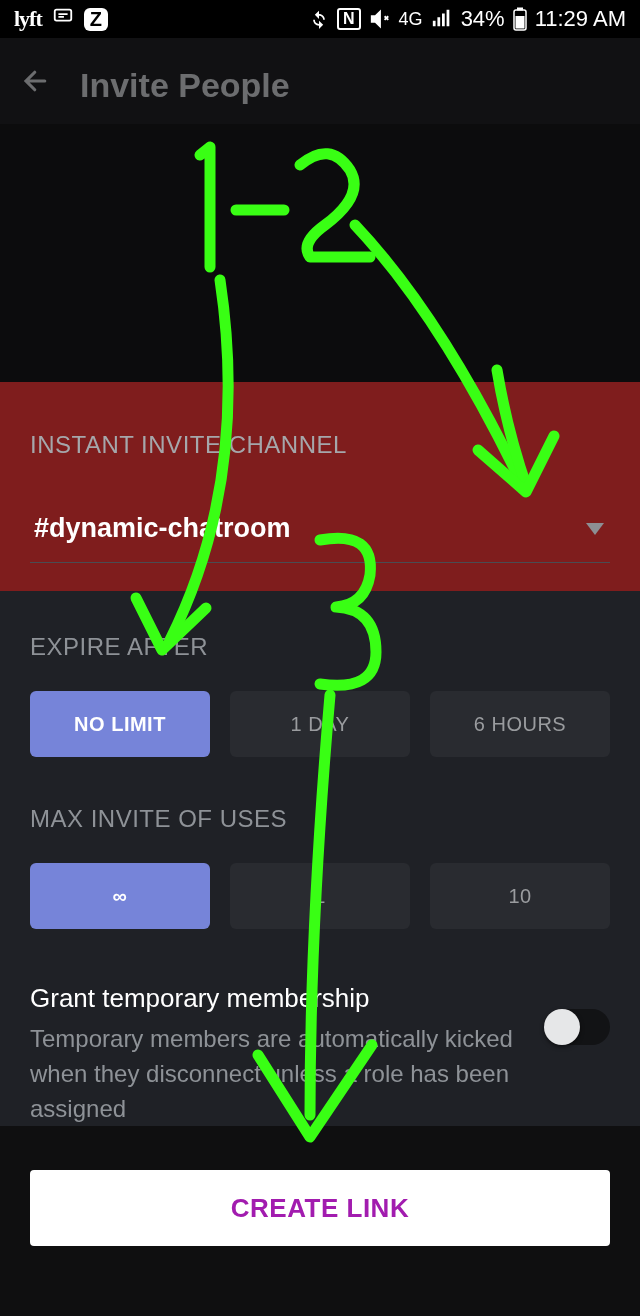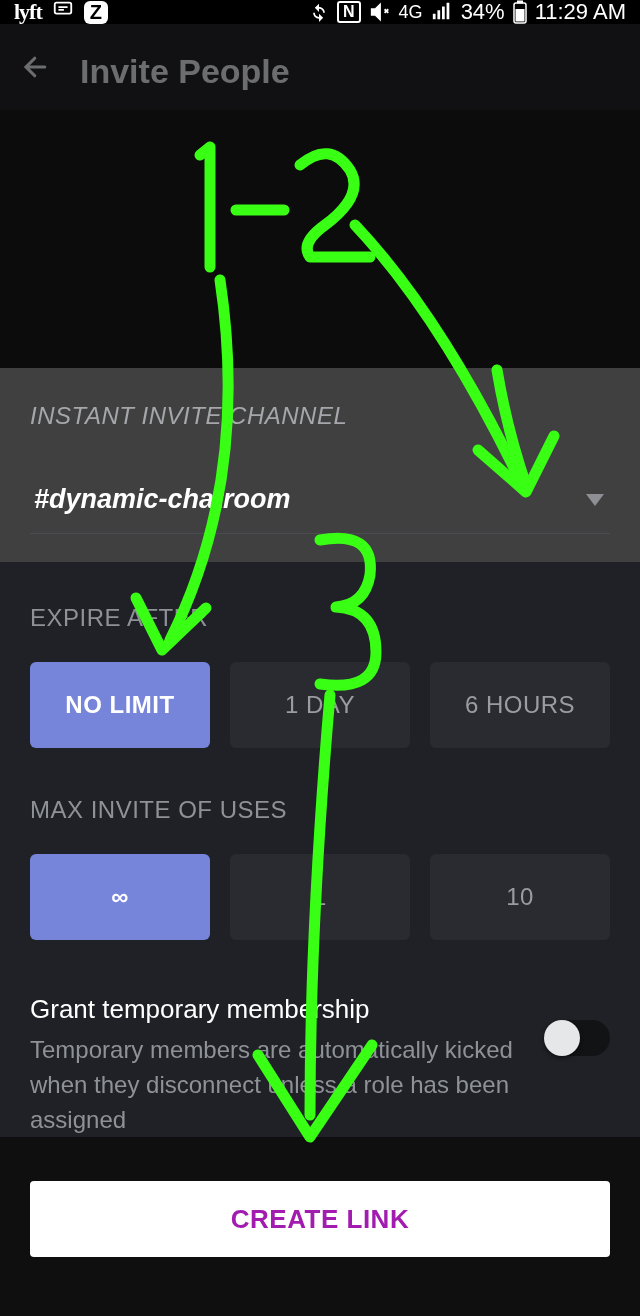--- a/index.html
+++ b/index.html
@@ -1,39 +1,39 @@
 <!DOCTYPE html>
 <html><head>
 <meta charset="utf-8">
 <style>
   * { margin:0; padding:0; box-sizing:border-box; font-family:-apple-system,Segoe UI,Helvetica,Arial,sans-serif; }
   html,body { width:640px; height:1316px; background:#0f0f10; color:#dcddde; overflow:hidden; }
-  .status-bar { height:24px; background:#000; color:#fff; display:flex; align-items:center; justify-content:space-between; padding:4px 14px; font-size:22px; }
+  .status-bar { height:38px; background:#000; color:#fff; display:flex; align-items:center; justify-content:space-between; padding:4px 14px; font-size:22px; }
   .status-left { display:flex; align-items:center; gap:10px; }
   .status-right { display:flex; align-items:center; gap:8px; font-size:22px; }
   .status-right span { display:inline-flex; align-items:center; }
   .lyft { font-family:cursive; font-weight:700; letter-spacing:-1px; }
   .z-badge { background:#fff; color:#000; border-radius:6px; padding:0 6px; font-weight:900; font-size:20px; }
 
   .header { height:86px; display:flex; align-items:center; padding:0 20px; gap:28px; background:#141416; opacity:.55; }
   .back-arrow { width:32px; height:32px; display:flex; align-items:center; justify-content:center; font-size:32px; color:#b9bbbe; }
   .page-title { font-size:34px; font-weight:600; color:#b9bbbe;margin-top:9px; }
 
   .hero-gap { height:258px; background:#0c0c0d; }
 
-  .panel { background:#404040; padding:34px 30px 28px 30px;font-style:italic; }
+  .panel { background:#7f1d1d; padding:49px 30px 28px 30px; }
   .section-label { font-size:24px; letter-spacing:.5px; color:#a5a7ab; font-weight:500; }
   .dropdown { margin-top:54px; display:flex; align-items:center; justify-content:space-between; border-bottom:1px solid #4a4c52; padding:0 6px 18px 4px; }
   .dropdown-text { color:#fff; font-size:27px; font-weight:600; }
   .caret-down { width:0; height:0; border-left:9px solid transparent; border-right:9px solid transparent; border-top:12px solid #8d8f94; }
 
   .body { padding:26px 30px 0 30px; background:#1f2126; }
   .section-label2 { font-size:24px; color:#8e9297; letter-spacing:.5px; font-weight:500; margin-top:16px; }
   .pill-row { display:flex; gap:20px; margin-top:30px; }
-  .pill { flex:1; height:86px; border-radius:6px; background:#292b30; color:#9a9c9f; display:flex; align-items:center; justify-content:center; font-size:24px; font-weight:500; letter-spacing:.5px; }
+  .pill { flex:1; height:66px; border-radius:6px; background:#292b30; color:#9a9c9f; display:flex; align-items:center; justify-content:center; font-size:20px; font-weight:500; letter-spacing:.5px; }
   .pill.selected { background:#7684d9; color:#fff; font-weight:600; }
 
   .setting { margin-top:54px; display:flex; align-items:flex-start; gap:22px; }
   .setting-text { flex:1; }
   .setting-title { color:#fff; font-size:26px; font-weight:500; margin-bottom:8px; }
   .setting-desc { color:#8e9297; font-size:24px; line-height:1.45; }
   .switch { width:66px; height:36px; background:#121315; border-radius:20px; position:relative; margin-top:26px; flex-shrink:0; }
   .switch-knob { width:36px; height:36px; background:#e6e7e8; border-radius:50%; position:absolute; top:0; left:0; box-shadow:0 2px 4px rgba(0,0,0,.5); }
 
   .create-btn { margin:44px 30px 0 30px; height:76px; background:#fff; color:#a21caf; display:flex; align-items:center; justify-content:center; font-size:26px; font-weight:800; letter-spacing:.5px; border-radius:4px; }

